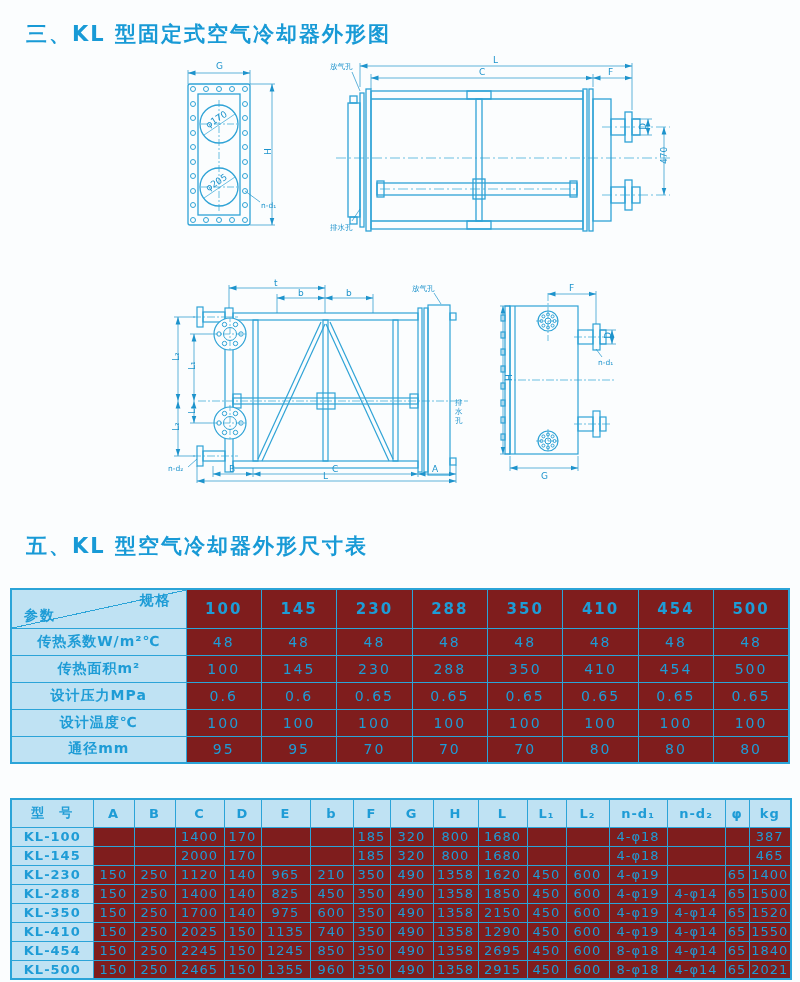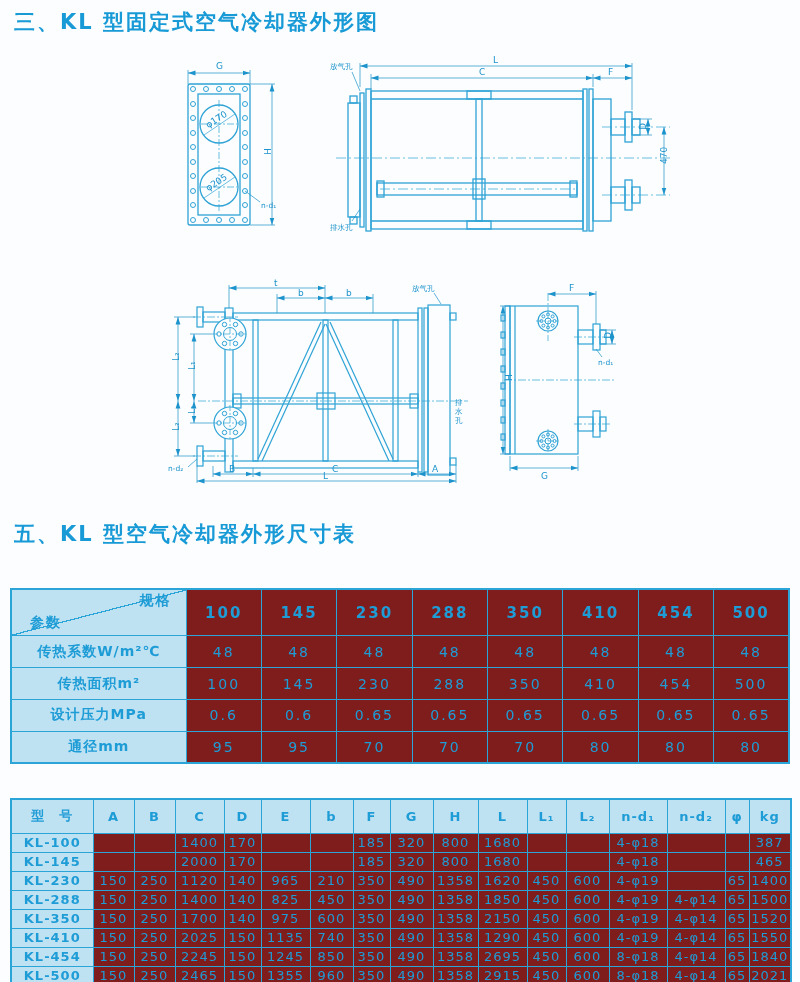--- a/index.html
+++ b/index.html
@@ -4,21 +4,21 @@
 <style>
   html,body{margin:0;padding:0;}
   body{
     width:800px;height:982px;
     background:#f9fcfe;
     font-family:"DejaVu Sans","Liberation Sans",sans-serif;
     position:relative;overflow:hidden;
   }
   .page{position:absolute;left:0;top:0;width:800px;height:982px;background:#fbfdfe;}
   h2.sec-title{
-    position:absolute;margin:0;
+    position:absolute;margin:12px;
     font-size:21px;font-weight:bold;color:#189ad6;
     letter-spacing:2px;white-space:nowrap;
   }
   #t3{left:14px;top:8px;}
   #t4{left:14px;top:248px;}
   #t5{left:14px;top:520px;}
   svg.drw{position:absolute;overflow:visible;}
   #svgA{left:178px;top:58px;}
   #svgB{left:330px;top:55px;}
   #svgC{left:168px;top:281px;}
@@ -37,24 +37,24 @@
   #param-table tr{height:23px;}
   #param-table tr:first-child{height:34px;}
   #param-table td.row-label{letter-spacing:1px;font-weight:600;font-size:14px;}
   #param-table td.col-head{font-size:15px;font-weight:600;}
   td.corner{position:relative;letter-spacing:1px;
     background:
       linear-gradient(to bottom right,
         rgba(0,0,0,0) 49.4%, #2ba4d8 49.4%, #2ba4d8 50.8%, rgba(0,0,0,0) 50.8%),
       #bfe2f3;}
   td.corner .c-top{position:absolute;top:2px;right:14px;font-weight:600;font-size:14px;}
-  td.corner .c-bot{position:absolute;bottom:3px;left:18px;font-weight:600;font-size:14px;}
+  td.corner .c-bot{position:absolute;bottom:3px;left:12px;font-weight:600;font-size:14px;}
   #dim-table{left:10px;top:798px;width:780px;height:177px;font-size:13px;}
   #dim-table tr{height:19px;}
-  #dim-table tr:first-child{height:34px;}
+  #dim-table tr:first-child{height:28px;}
   #dim-table td{letter-spacing:1px;}
   #dim-table td.col-head{font-weight:600;}
   #dim-table td.model-cell{font-weight:600;letter-spacing:1px;}
 </style>
 </head>
 <body>
 
 <div class="page">
 
   <h2 class="sec-title" id="t3">三、KL 型固定式空气冷却器外形图</h2>
@@ -407,20 +407,31 @@
           <td>0.6</td>
           <td>0.6</td>
           <td>0.65</td>
           <td>0.65</td>
           <td>0.65</td>
           <td>0.65</td>
           <td>0.65</td>
           <td>0.65</td>
         </tr>
         <tr>
+          <td class="row-label label-bg">设计温度℃</td>
+          <td>100</td>
+          <td>100</td>
+          <td>100</td>
+          <td>100</td>
+          <td>100</td>
+          <td>100</td>
+          <td>100</td>
+          <td>100</td>
+        </tr>
+        <tr>
           <td class="row-label label-bg">通径mm</td>
           <td>95</td>
           <td>95</td>
           <td>70</td>
           <td>70</td>
           <td>70</td>
           <td>80</td>
           <td>80</td>
           <td>80</td>
         </tr>

